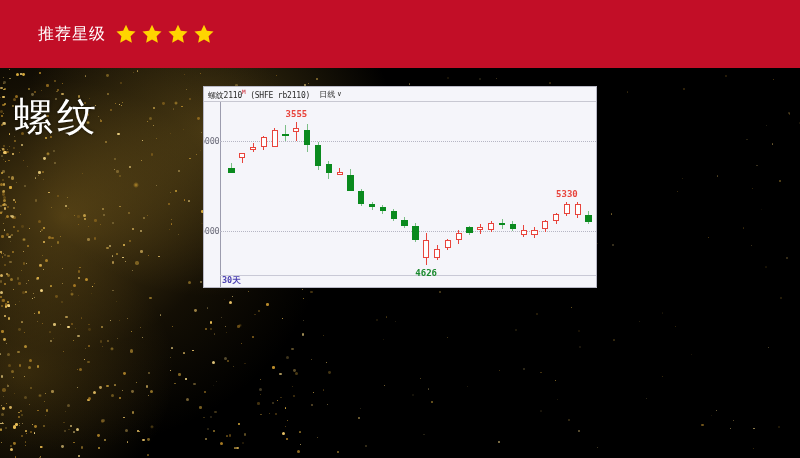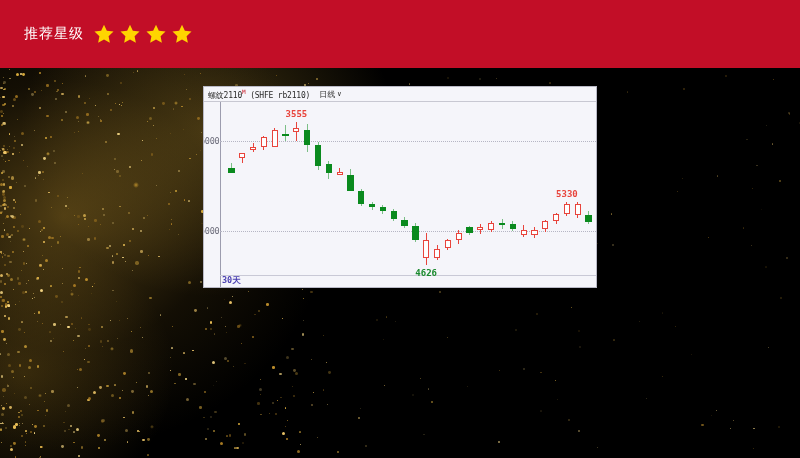--- a/index.html
+++ b/index.html
@@ -39,21 +39,21 @@
   .banner{
     position:absolute;left:0;top:0;width:800px;height:68px;
     background:#c20e27;
     display:flex;align-items:center;justify-content:space-between;
     box-sizing:border-box;padding:0 22px 0 24px;
   }
   .banner-title{
     color:#fff;font-size:16.5px;letter-spacing:.6px;white-space:nowrap;
   }
   .banner-right{display:flex;align-items:center;gap:9px;}
-  .stars-label{color:#fff;font-size:14px;letter-spacing:1px;}
+  .stars-label{color:#fff;font-size:16px;letter-spacing:1px;margin-left:14px;}
   .stars{display:flex;gap:4px;}
   .star{width:22px;height:22px;display:block;}
 
   
   .left-word{
     position:absolute;left:14px;top:97px;
     color:#fff;font-size:39px;letter-spacing:4px;line-height:1;
     text-shadow:0 0 3px rgba(0,0,0,.6);
   }
 
@@ -916,20 +916,21 @@
           <svg viewBox="0 0 24 24" class="star">
             <path d="M12 1.8l3.1 6.7 7.3.9-5.4 5 1.4 7.2L12 18.1 5.6 21.6 7 14.4 1.6 9.4l7.3-.9z" fill="#ffd400"></path>
           </svg>
           <svg viewBox="0 0 24 24" class="star">
             <path d="M12 1.8l3.1 6.7 7.3.9-5.4 5 1.4 7.2L12 18.1 5.6 21.6 7 14.4 1.6 9.4l7.3-.9z" fill="#ffd400"></path>
           </svg>
         </div>
     </div>
   </div>
 
+  <div class="left-word">螺纹</div>
 
 
   <div class="chart-panel">
 
     <div class="chart-head">
       <span class="sym"><span>螺纹2110</span><span class="sup">M</span> <span>(SHFE rb2110)</span></span>
       <span class="period">
         <span>日线</span>
         <span class="caret">∨</span>
       </span>

